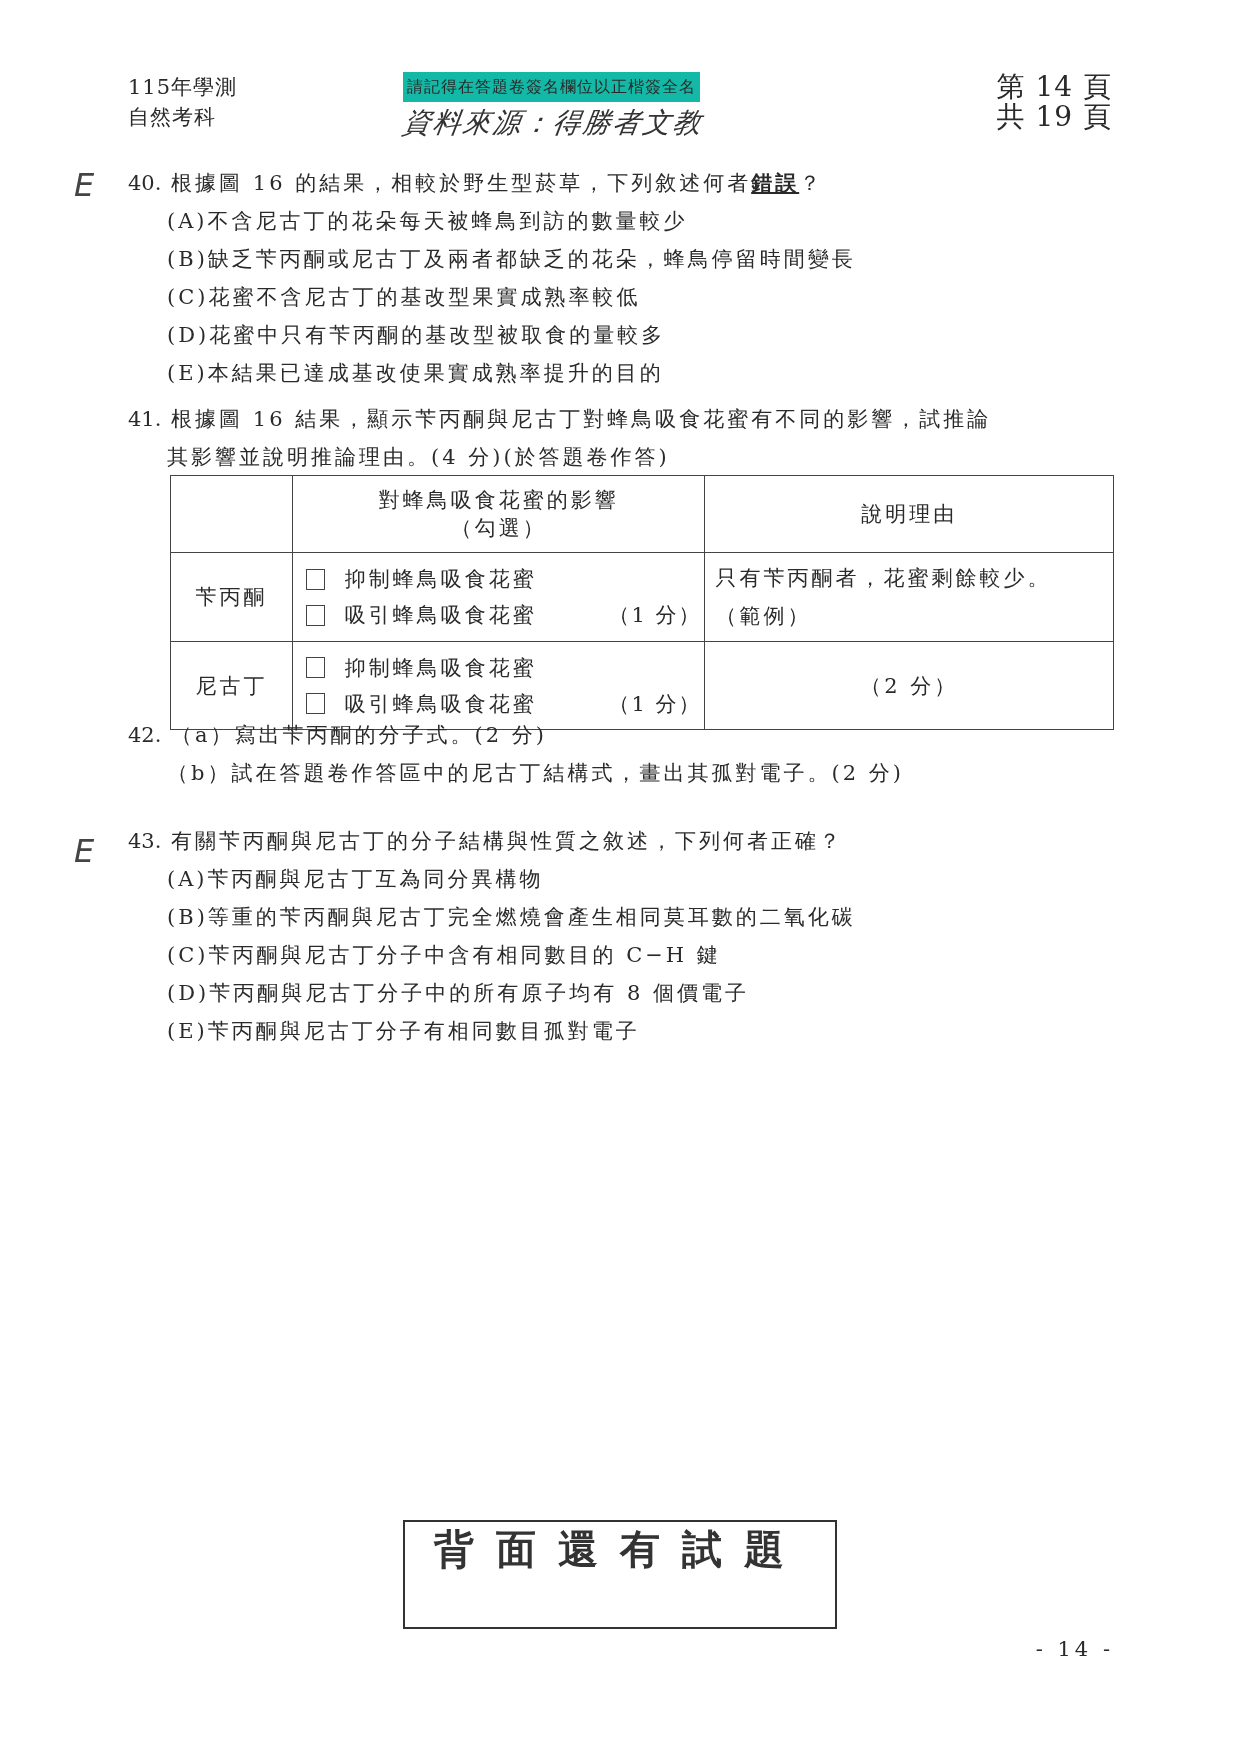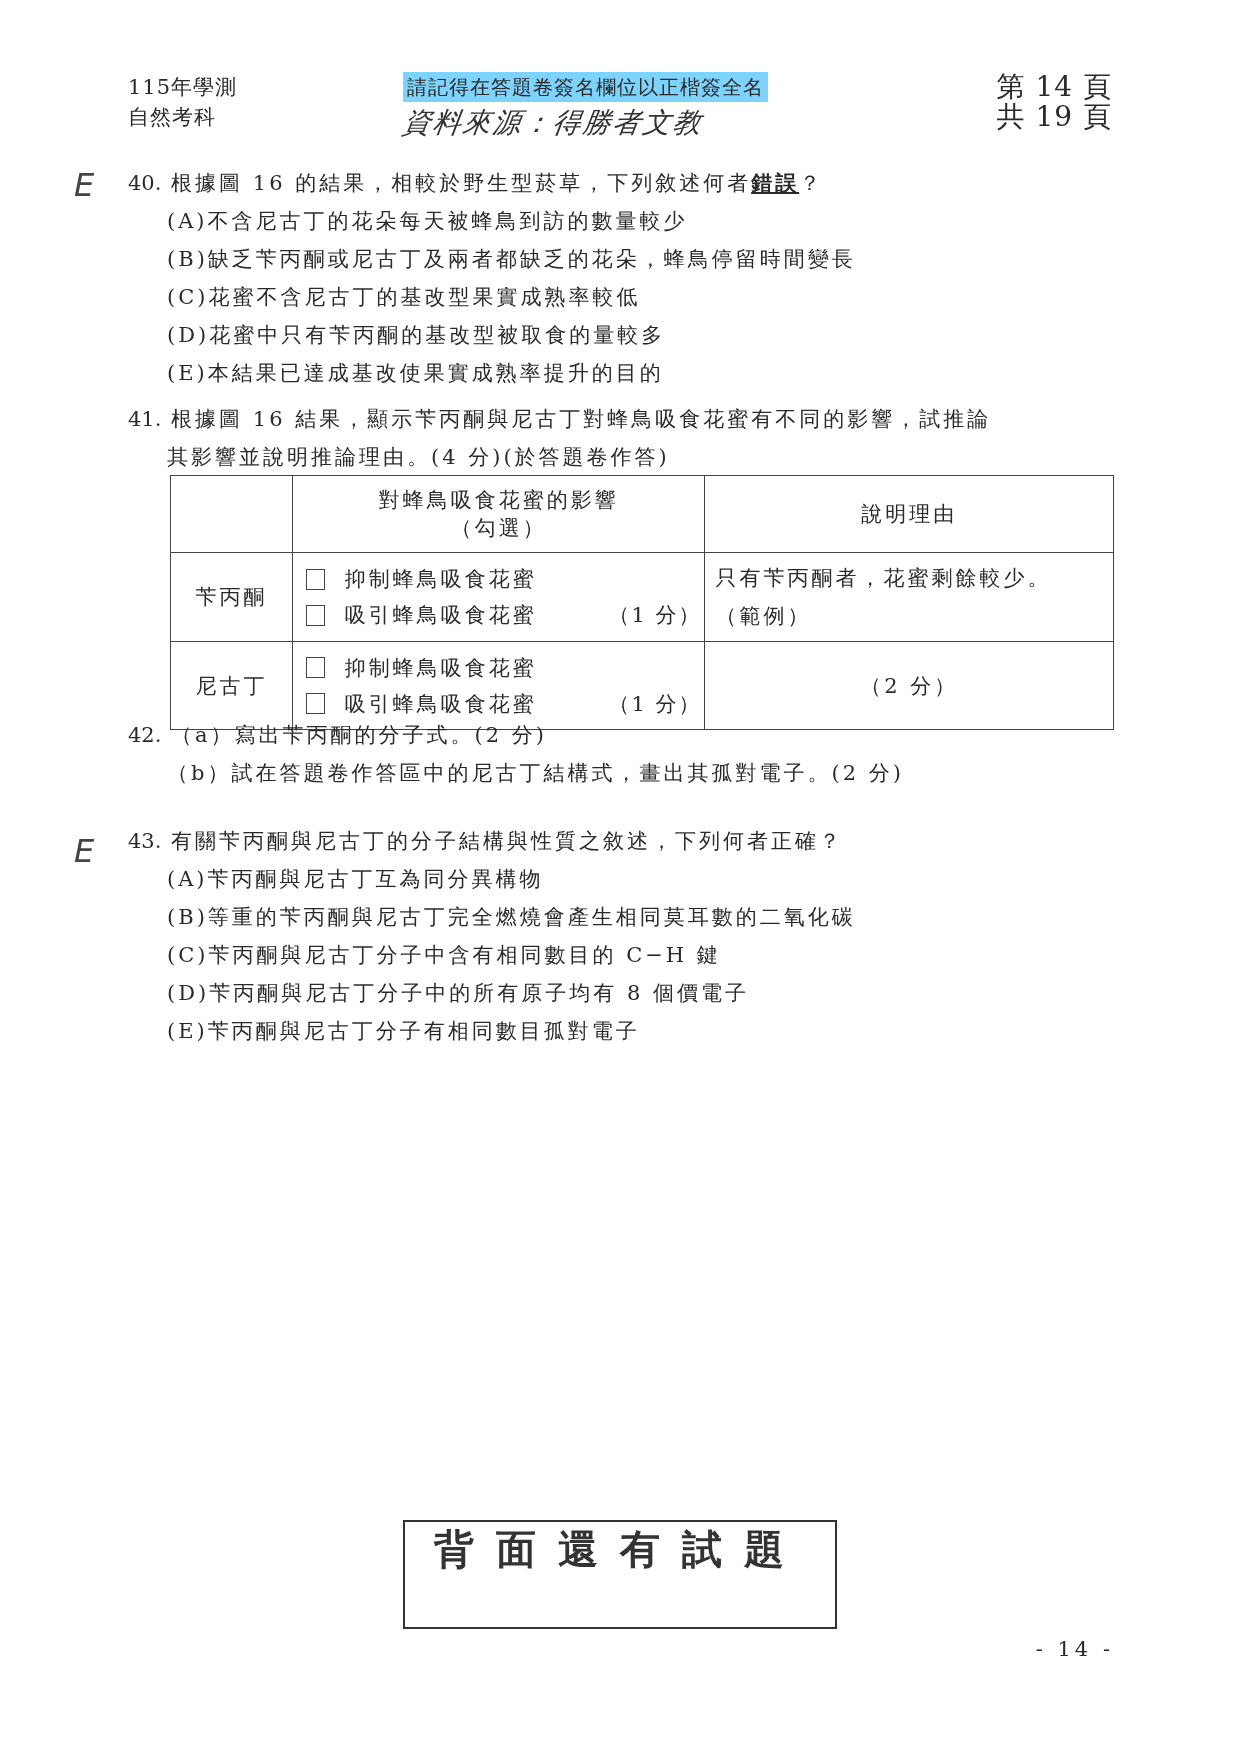--- a/index.html
+++ b/index.html
@@ -4,21 +4,21 @@
 <style>
   html, body { margin: 0; padding: 0; background: #ffffff; }
   body {
     width: 1242px; height: 1755px; position: relative; overflow: hidden;
     font-family: "DejaVu Serif", "Liberation Serif", serif;
     color: #2a2a2a;
   }
   .abs { position: absolute; }
   .hdr-left { left: 128px; top: 72px; font-size: 21px; line-height: 30px; letter-spacing: 1px; }
   .hdr-center { left: 403px; top: 72px; }
-  .hdr-notice { display: inline-block; background: #7dd3fc; font-size: 20px; letter-spacing: 1px; padding: 1px 4px; line-height: 28px; }
+  .hdr-notice { display: inline-block; background: #14b8a6; font-size: 16px; letter-spacing: 1px; padding: 1px 4px; line-height: 28px; }
   .hdr-source { font-family: "DejaVu Sans", sans-serif; font-size: 28px; margin-top: 2px; letter-spacing: 2px; transform: skewX(-8deg); transform-origin: left; color: #333; font-style: italic; }
   .hdr-right { right: 130px; top: 72px; font-size: 28px; line-height: 30px; text-align: right; letter-spacing: 1px; }
 
   .mark { font-family: "DejaVu Sans", sans-serif; font-style: italic; font-size: 32px; color: #444; }
   .q { font-size: 21px; line-height: 38px; letter-spacing: 3px; }
   .q .num { letter-spacing: 0; }
   .opt { font-size: 21px; line-height: 38px; letter-spacing: 3px; }
   .ul { text-decoration: underline; font-weight: bold; }
 
   table.ans {

